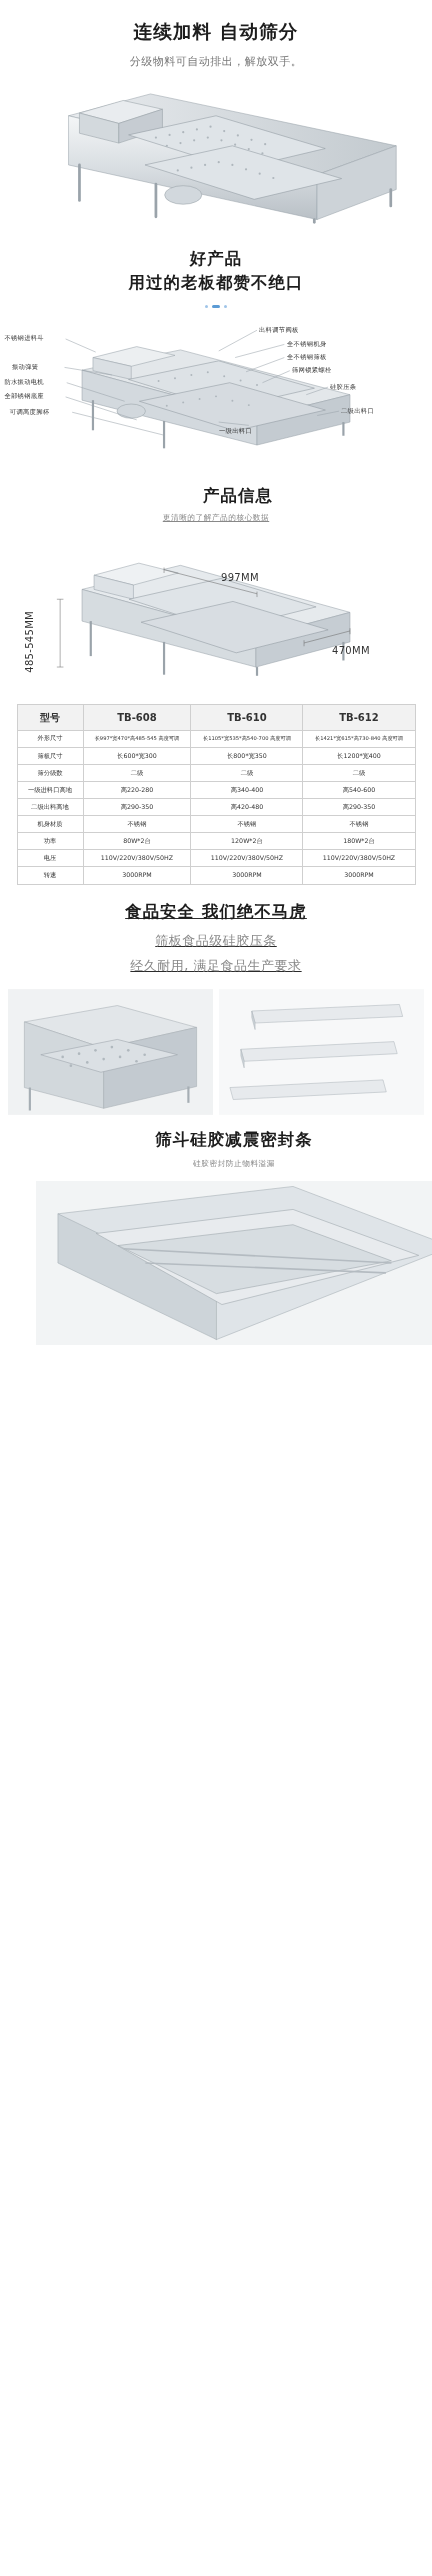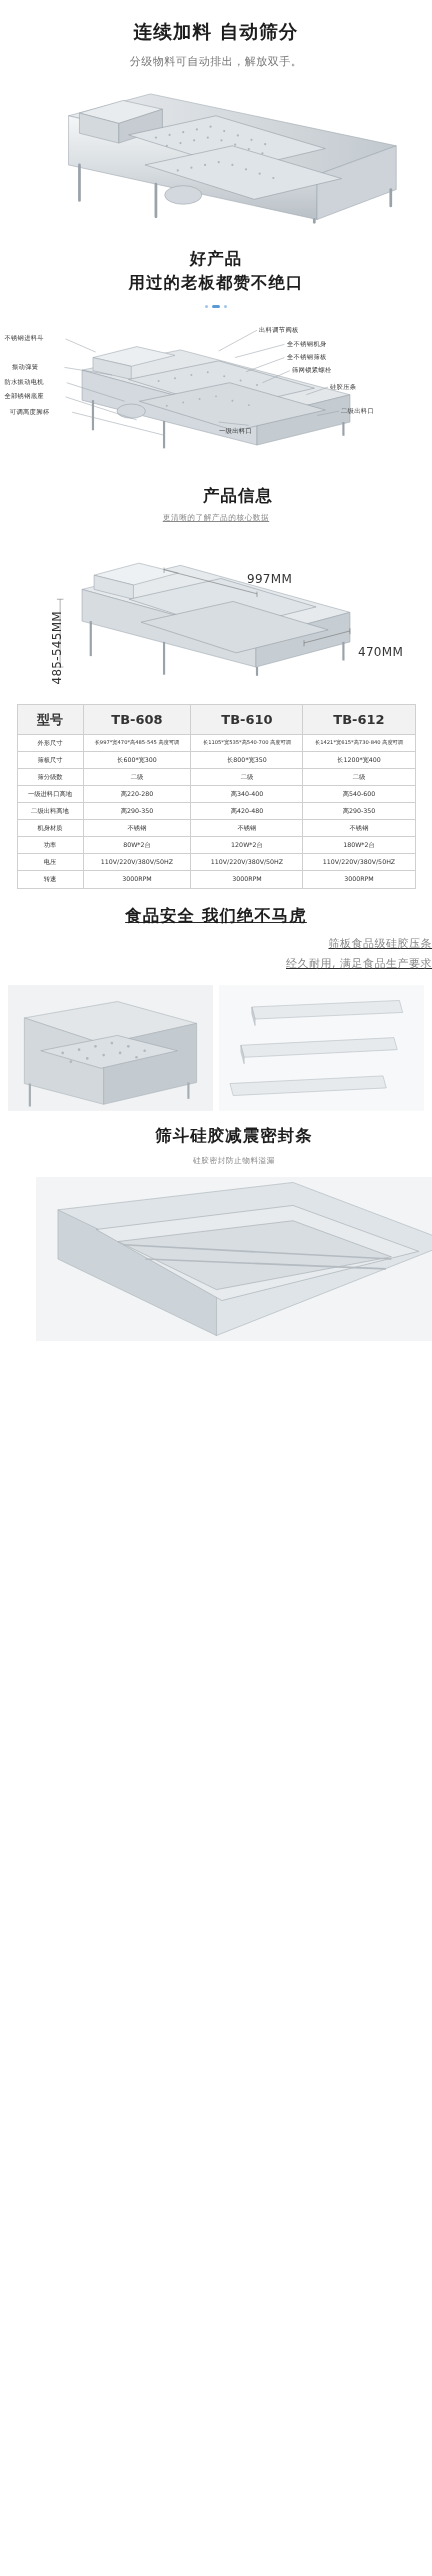--- a/index.html
+++ b/index.html
@@ -69,24 +69,23 @@
 
   
   .sec3 { padding: 18.6px 0 0; text-align: center; }
   .sec3 h2 {
     font-size: 16.4px; font-weight: bold; letter-spacing: 1.1px; color: #1d1d1d; margin-left: 44px;
   }
   .sec3 .sub { margin-top: 6.6px; font-size: 7.7px; color: #888; letter-spacing: 0.5px; text-decoration: underline; }
   .dim-wrap { position: relative; width: 432px; height: 170px; margin-top: 5.5px; }
   .dim {
     position: absolute;
-    font-size: 12px;
+    font-size: 10px;
     color: #333;
     letter-spacing: 0.3px;
-    margin-left: 26px;
   }
   .dim.vertical {
     writing-mode: vertical-rl;
     transform: rotate(180deg);
   }
 
   
   table.spec {
     width: 399px;
     margin: 5.5px auto 0;
@@ -96,31 +95,31 @@
   }
   table.spec td, table.spec th {
     border: 0.5px solid #cfcfcf;
     text-align: center;
     padding: 3.8px 1.1px;
     line-height: 1.35;
     font-weight: normal;
   }
   table.spec thead th {
     background: #f2f2f2;
-    font-size: 13px;
+    font-size: 10px;
     font-weight: bold;
     padding: 5.5px 1.1px;
   }
   table.spec td:first-child, table.spec th:first-child { width: 66px; }
   table.spec tr td.small { font-size: 5.2px; line-height: 1.4; }
 
   
   .sec4 { padding: 16.4px 0 0; text-align: center; text-decoration: underline; }
   .sec4 h2 { font-size: 16.4px; font-weight: bold; letter-spacing: 1.1px; color: #1d1d1d; }
-  .sec4 .sub { margin-top: 6.6px; font-size: 11px; color: #888; line-height: 1.9; letter-spacing: 0.5px; text-align: right; }
+  .sec4 .sub { margin-top: 6.6px; font-size: 13px; color: #888; line-height: 1.9; letter-spacing: 0.5px; }
   .duo { display: flex; justify-content: center; gap: 6.6px; margin-top: 9.8px; }
 
   
   .sec5 { padding: 14.2px 0 0; text-align: center; margin-left: 36px; }
   .sec5 h2 { font-size: 16.4px; font-weight: bold; letter-spacing: 1.1px; color: #1d1d1d; }
   .sec5 .sub { margin-top: 6.6px; font-size: 7.7px; color: #888; line-height: 1.9; letter-spacing: 0.5px; }
   .big-photo { margin-top: 8.8px; }
 </style>
 </head>
 <body>

